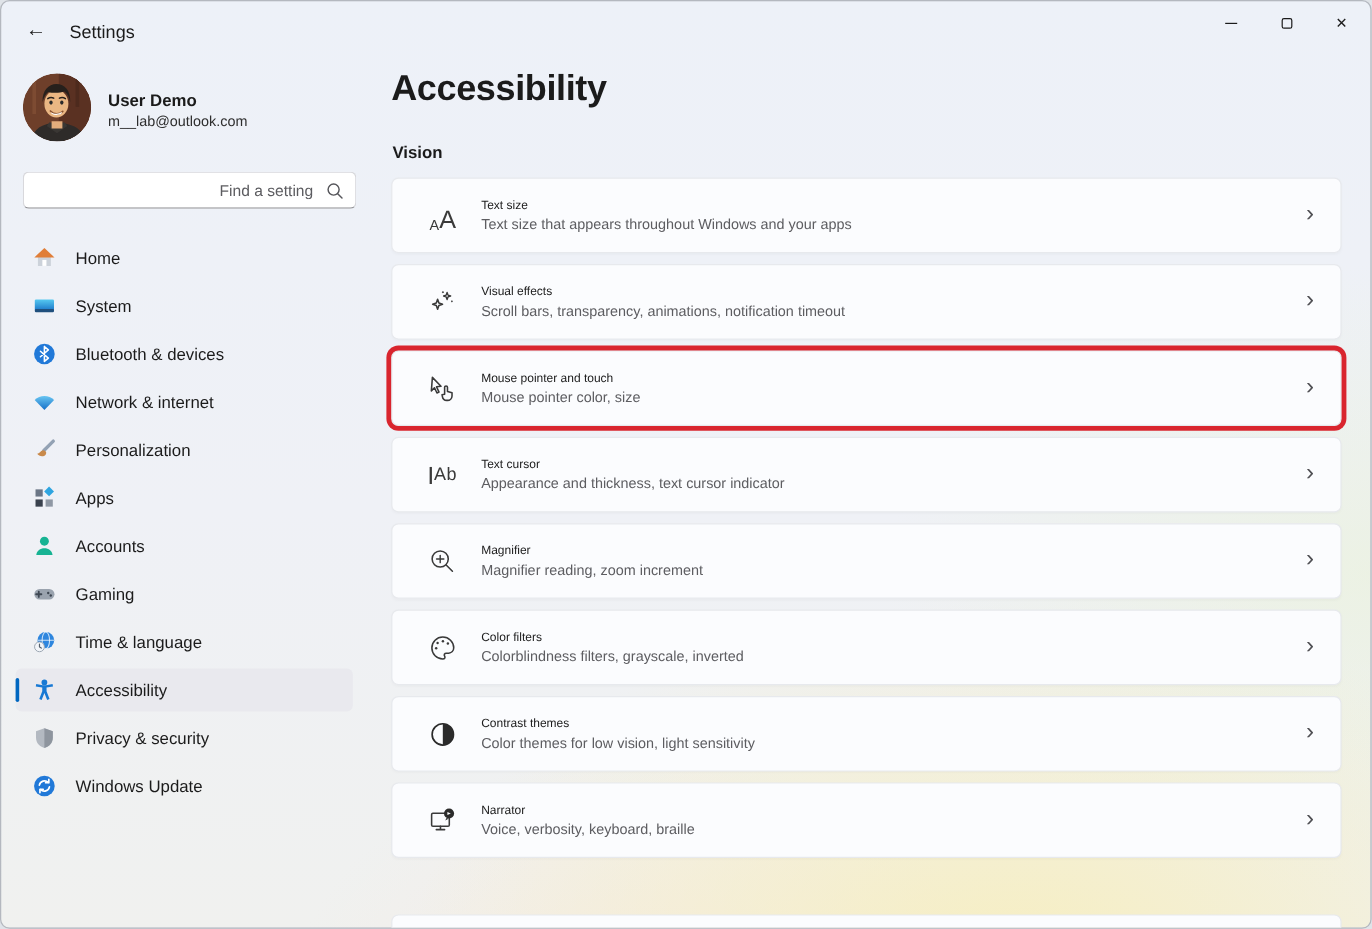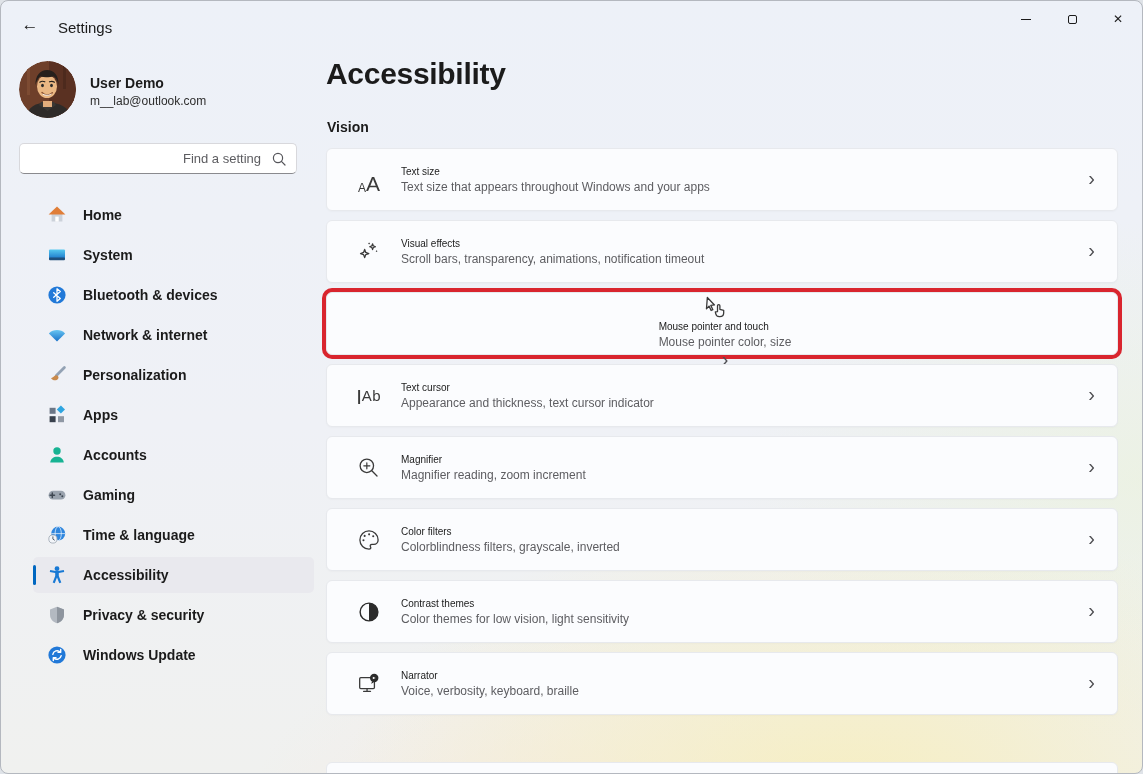--- a/index.html
+++ b/index.html
@@ -35,39 +35,39 @@
 
   
   .search-box { position:absolute; left:18px; top:142px; width:278px; height:31px;
                 background:#ffffff; border:1px solid #d8d8dc; border-bottom:1px solid #8a8a8e; border-radius:5px; }
   .search-box input { position:absolute; left:11px; top:0; width:230px; height:100%; border:none; outline:none;
                       background:transparent; font-size:13px; color:#1b1b1b; font-family:inherit;text-align:right; }
   .search-box input::placeholder { color:#5c5c60; }
   .search-glyph { position:absolute; right:9px; top:7px; }
 
   
-  .nav { position:absolute; left:32px; top:196px; width:281px;font-weight:bold; }
+  .nav { position:absolute; left:12px; top:196px; width:281px; }
   .nav-item { position:relative; height:36px; margin-bottom:4px; border-radius:5px; display:flex;
               align-items:center; padding-left:14px; cursor:pointer; }
   .nav-item.selected { background:#e9e9ee; }
   .nav-item .accent-bar { display:none; }
   .nav-item.selected .accent-bar { display:block; position:absolute; left:0; top:8px; width:3px; height:20px;
                                    border-radius:2px; background:#0067C0; }
   .nav-icon { width:20px; height:20px; margin-right:16px; flex:0 0 20px; }
   .nav-label { font-size:14px; color:#1b1b1b; white-space:nowrap; }
 
   
   .main { position:absolute; left:325px; top:0; width:793px; height:774px; }
   .page-title { position:absolute; left:0; top:56px; font-size:30px; font-weight:600; letter-spacing:-0.3px; }
   .section-label-vision { position:absolute; left:1px; top:118px; font-size:14px; font-weight:600; }
   .cards { position:absolute; left:0; top:147px; width:792px; }
   .card { position:relative; height:63px; margin-bottom:9px; background:#fbfcfe; border:1px solid #e7e9ed;
           border-radius:6px; box-shadow:0 1px 2px rgba(0,0,0,0.025); display:flex; align-items:center;
           padding:0 22px 0 28px; cursor:pointer; }
-  .card.highlighted { box-shadow:0 0 0 4px #d9252e;flex-direction:column; }
+  .card.highlighted { box-shadow:0 0 0 4px #d9252e; }
   .card-icon { width:28px; height:28px; margin-right:18px; flex:0 0 28px; display:flex; align-items:center;
                justify-content:center; color:#3a3a3a; }
   .card-text { flex:1 1 auto; }
   .card-title { font-size:10px; color:#1b1b1b; margin-bottom:3px; }
   .card-subtitle { font-size:12px; color:#5d5d61; }
   .chevron { font-size:20px; color:#4f4f53; line-height:1; padding-bottom:3px; }
 
   .icon-textsize { font-weight:400; color:#3a3a3a; display:flex; align-items:flex-end; }
   .icon-textsize .a-sm { font-size:12px; line-height:1; }
   .icon-textsize .a-lg { font-size:21px; line-height:1; }

